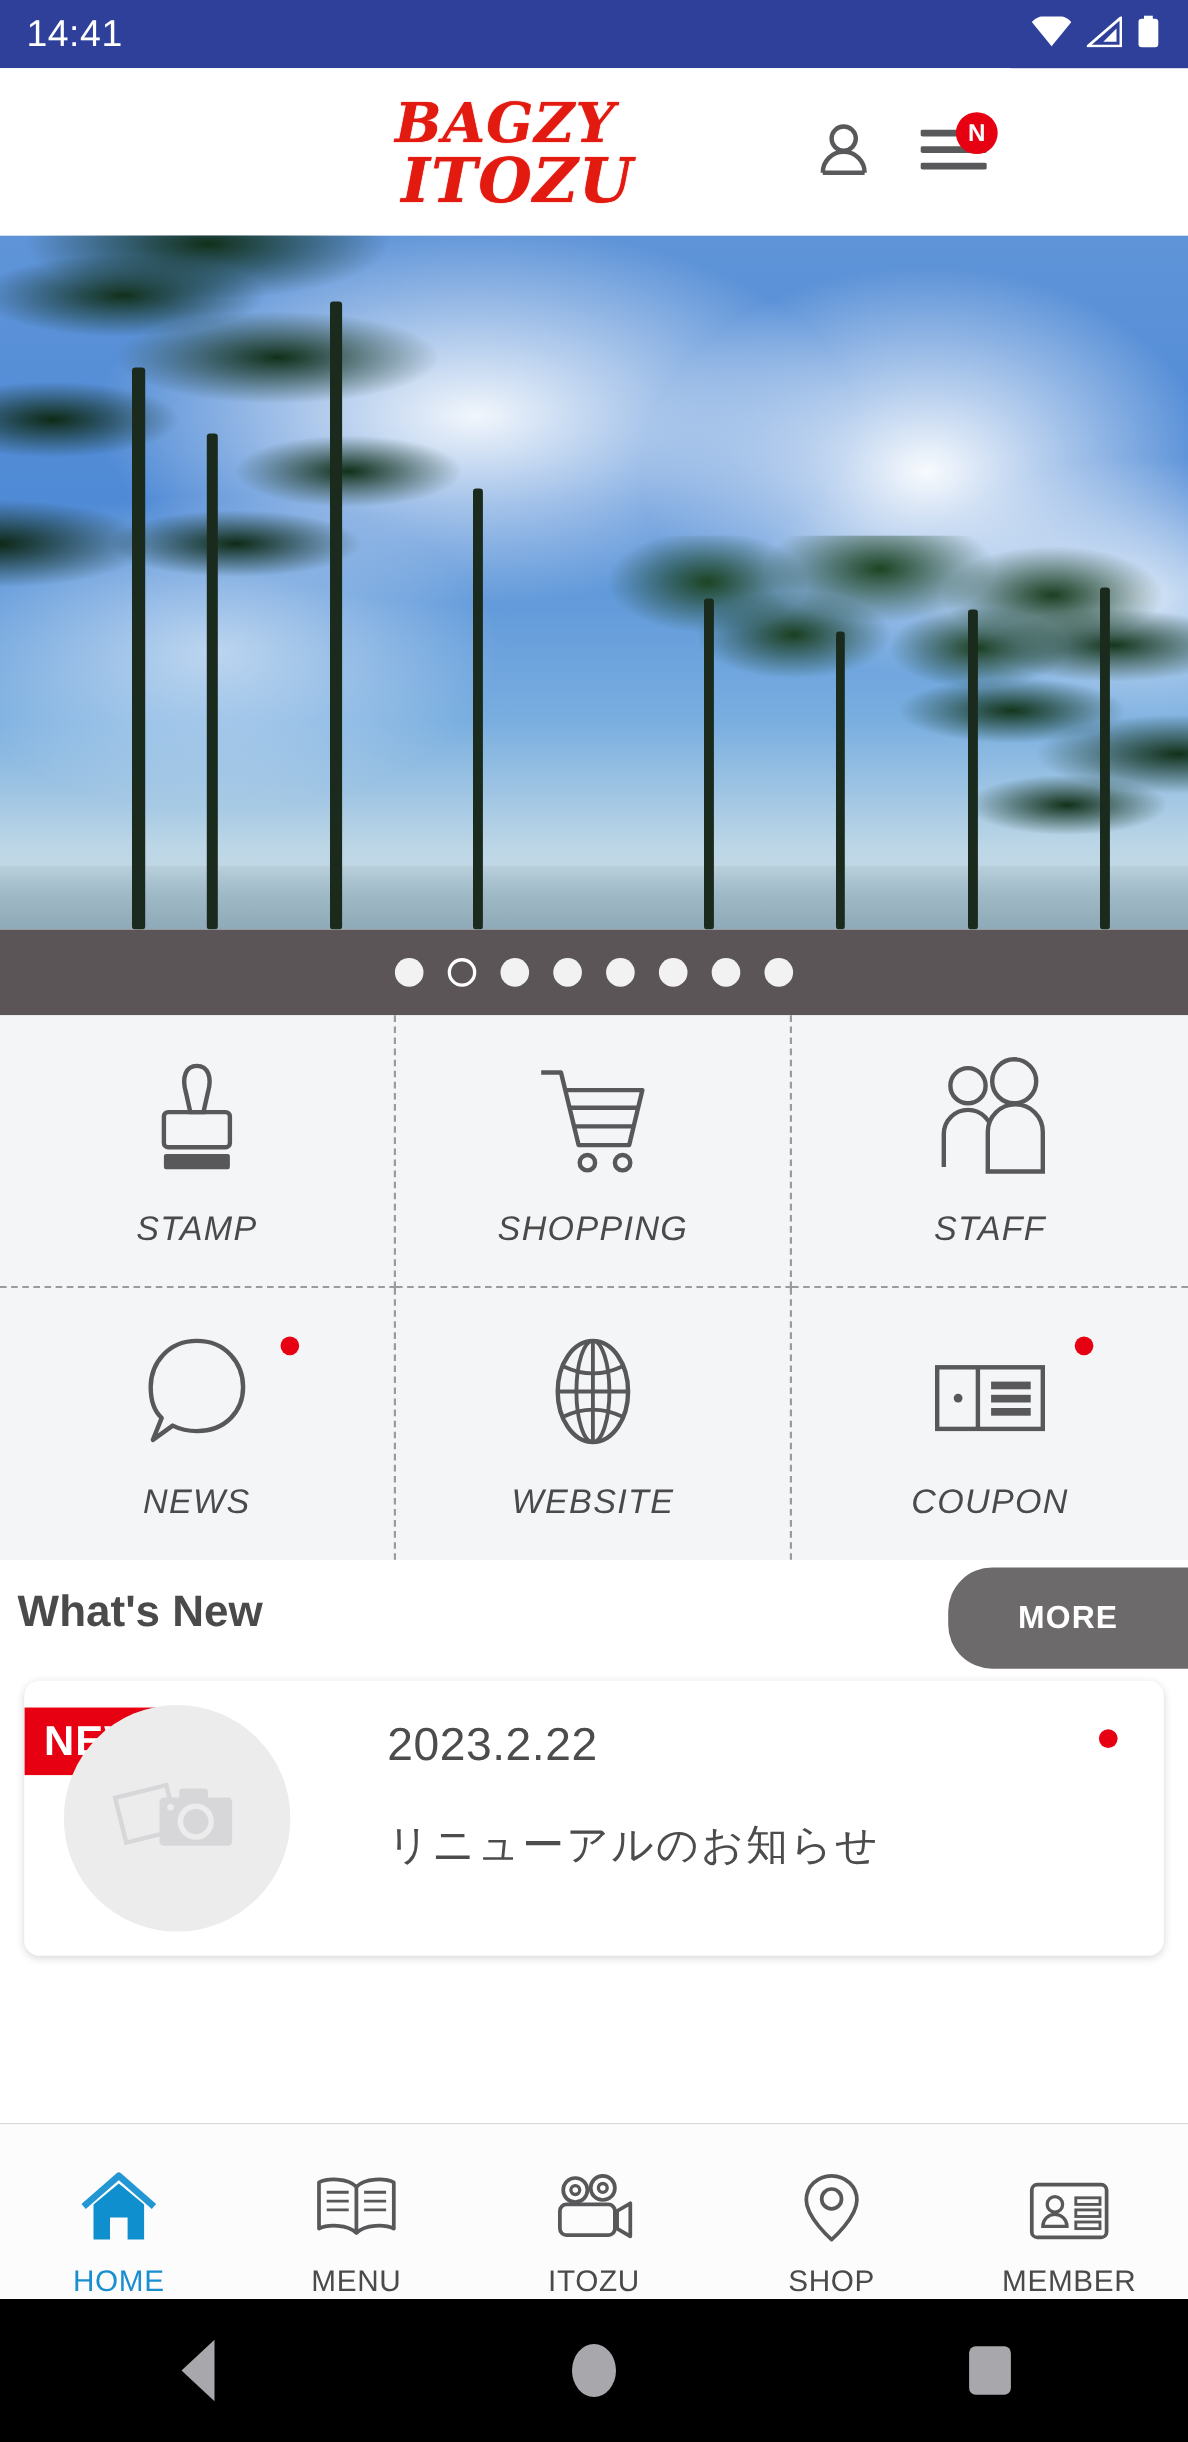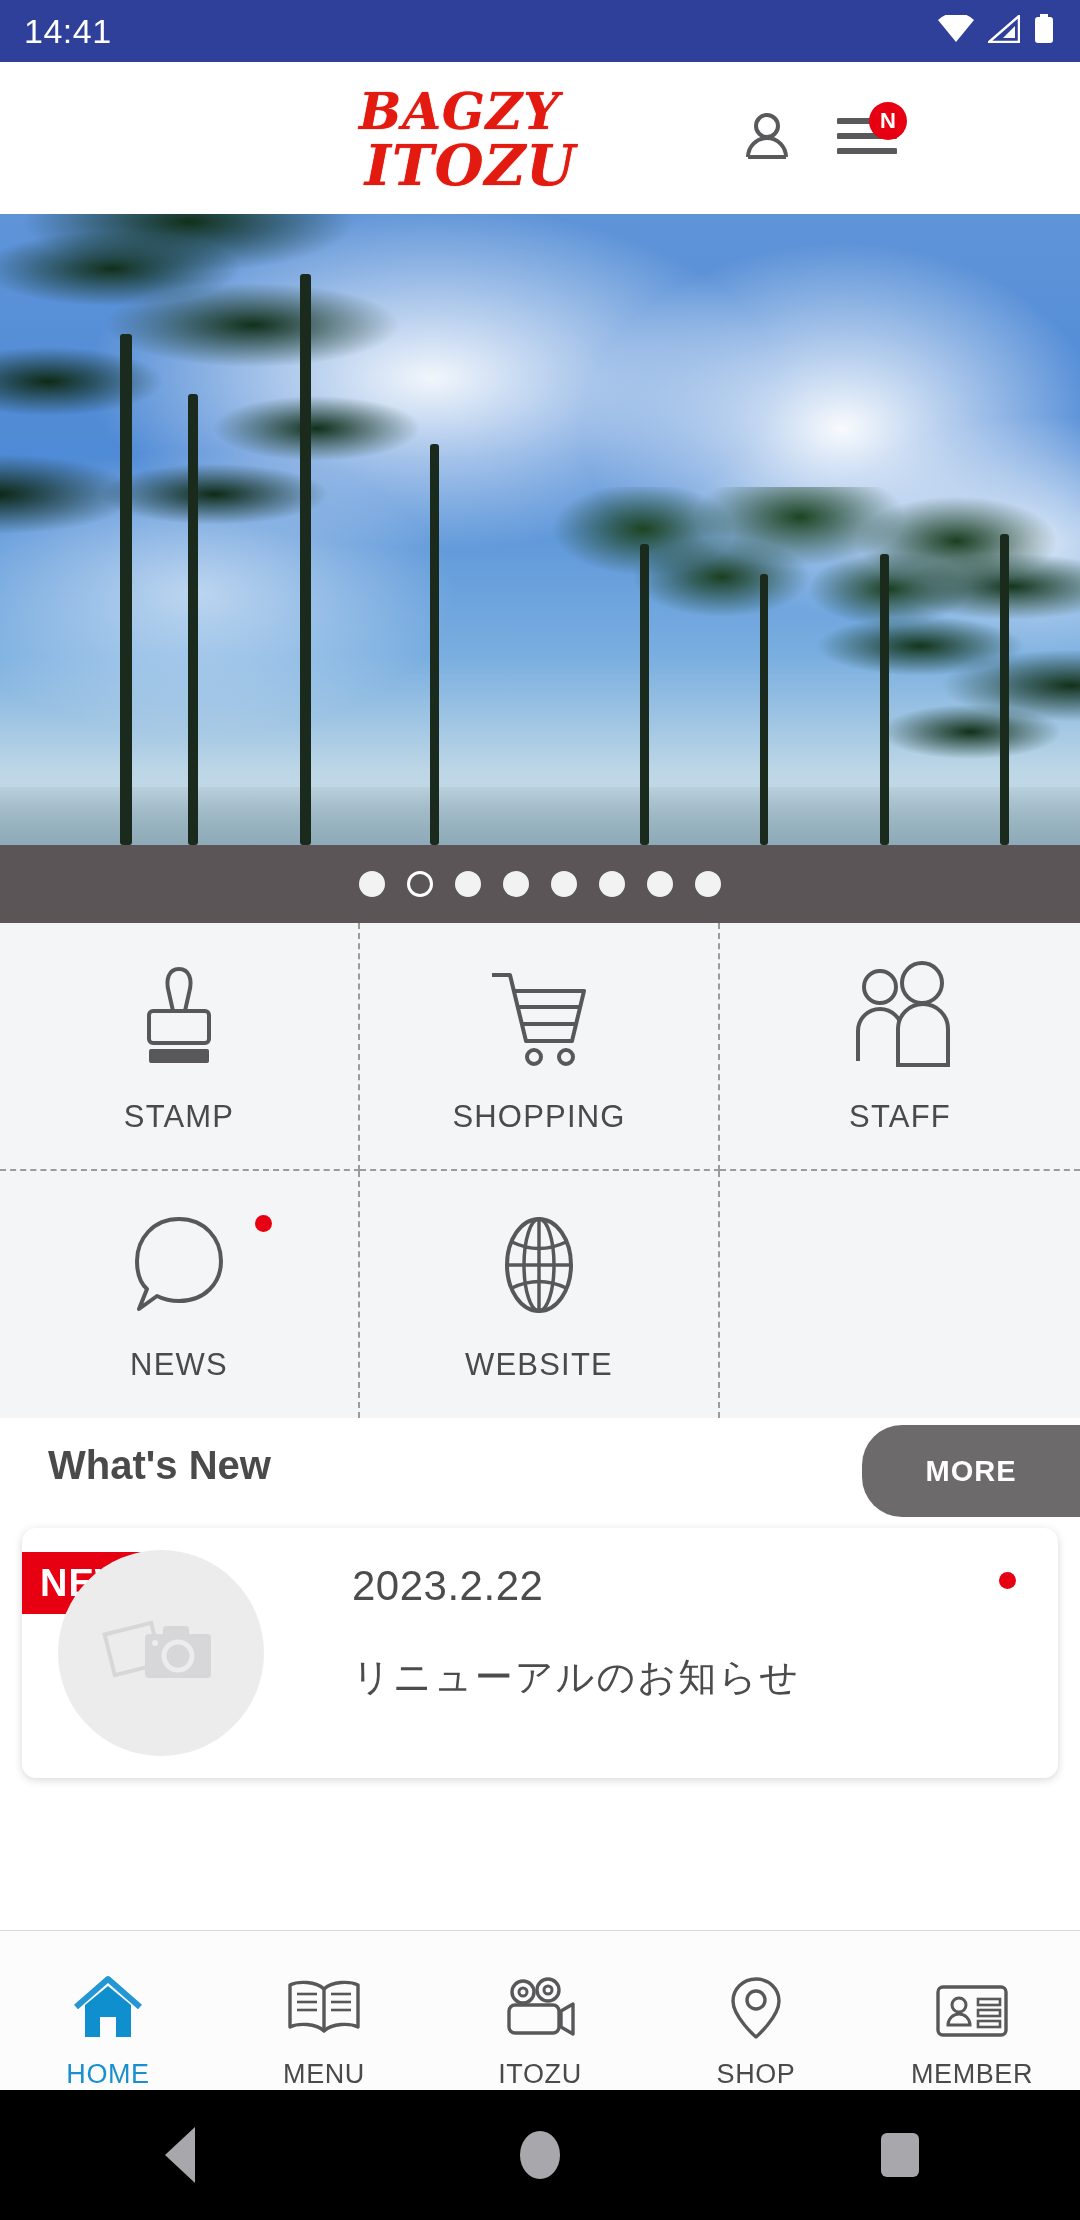--- a/index.html
+++ b/index.html
@@ -95,39 +95,40 @@
     background:#5b5558; display:flex; align-items:center; justify-content:center; gap:22px;
   }
   .dot { width:26px; height:26px; border-radius:50%; background:#f2f2f2; cursor:pointer; }
   .dot.active { background:transparent; border:3px solid #ffffff; }
 
   
   .grid {
     position:absolute; top:923px; left:0; width:1080px; height:495px;
     background:#f4f5f7; display:grid; grid-template-columns:repeat(3,1fr);
     grid-template-rows:repeat(2,1fr);
+    font-style:italic;
   }
   .gcell {
     position:relative; display:flex; flex-direction:column;
     align-items:center; justify-content:center; cursor:pointer;
   }
   .gcell:nth-child(1),.gcell:nth-child(2),
   .gcell:nth-child(4),.gcell:nth-child(5) { border-right:2px dashed #9b9b9b; }
   .gcell:nth-child(1),.gcell:nth-child(2),.gcell:nth-child(3) { border-bottom:2px dashed #9b9b9b; }
   .gicon { height:116px; display:flex; align-items:flex-end; justify-content:center; }
   .glabel { margin-top:26px; font-size:31px; color:#4a4a4a; letter-spacing:1.2px; }
   .reddot {
     position:absolute; top:44px; right:86px; width:17px; height:17px;
     border-radius:50%; background:#e60012;
   }
 
   
   .news-head {
     position:absolute; top:1419px; left:0; width:1080px; height:92px;
-    display:flex; align-items:center; background:#fff;padding-left:32px;
+    display:flex; align-items:center; background:#fff;
   }
   .news-title { margin-left:16px; font-size:40px; font-weight:bold; color:#4a4a4a; }
   .more-btn {
     position:absolute; right:0; top:6px; height:92px; width:218px;
     background:#6d6a6c; border-radius:40px 0 0 40px; color:#fff;
     display:flex; align-items:center; justify-content:center;
     font-size:29px; font-weight:bold; letter-spacing:1px; cursor:pointer;
   }
 
   
@@ -328,20 +329,34 @@
           <ellipse cx="48" cy="56" rx="15" ry="46" fill="none" stroke="#58585a" stroke-width="3.5"></ellipse>
           <line x1="48" y1="10" x2="48" y2="102" stroke="#58585a" stroke-width="3.5"></line>
           <line x1="16" y1="56" x2="80" y2="56" stroke="#58585a" stroke-width="3.5"></line>
           <path d="M21 33 Q48 46 75 33" fill="none" stroke="#58585a" stroke-width="3.5"></path>
           <path d="M21 79 Q48 66 75 79" fill="none" stroke="#58585a" stroke-width="3.5"></path>
         </svg>
       </span>
       <span class="glabel">WEBSITE</span>
     </div>
 
+    <div class="gcell">
+      <span class="reddot"></span>
+      <span class="gicon">
+        <svg width="110" height="112" viewBox="0 0 110 112">
+          <rect x="7" y="34" width="96" height="56" fill="none" stroke="#58585a" stroke-width="4"></rect>
+          <line x1="44" y1="34" x2="44" y2="90" stroke="#58585a" stroke-width="4"></line>
+          <circle cx="26" cy="62" r="4" fill="#58585a"></circle>
+          <rect x="56" y="47" width="36" height="7" fill="#58585a"></rect>
+          <rect x="56" y="59" width="36" height="7" fill="#58585a"></rect>
+          <rect x="56" y="71" width="36" height="7" fill="#58585a"></rect>
+        </svg>
+      </span>
+      <span class="glabel">COUPON</span>
+    </div>
   </div>
 
   <div class="news-head">
     <span class="news-title">What's New</span>
     <span class="more-btn">MORE</span>
   </div>
 
   <div class="news-card">
     <span class="ribbon">NEW</span>
     <span class="thumb">

